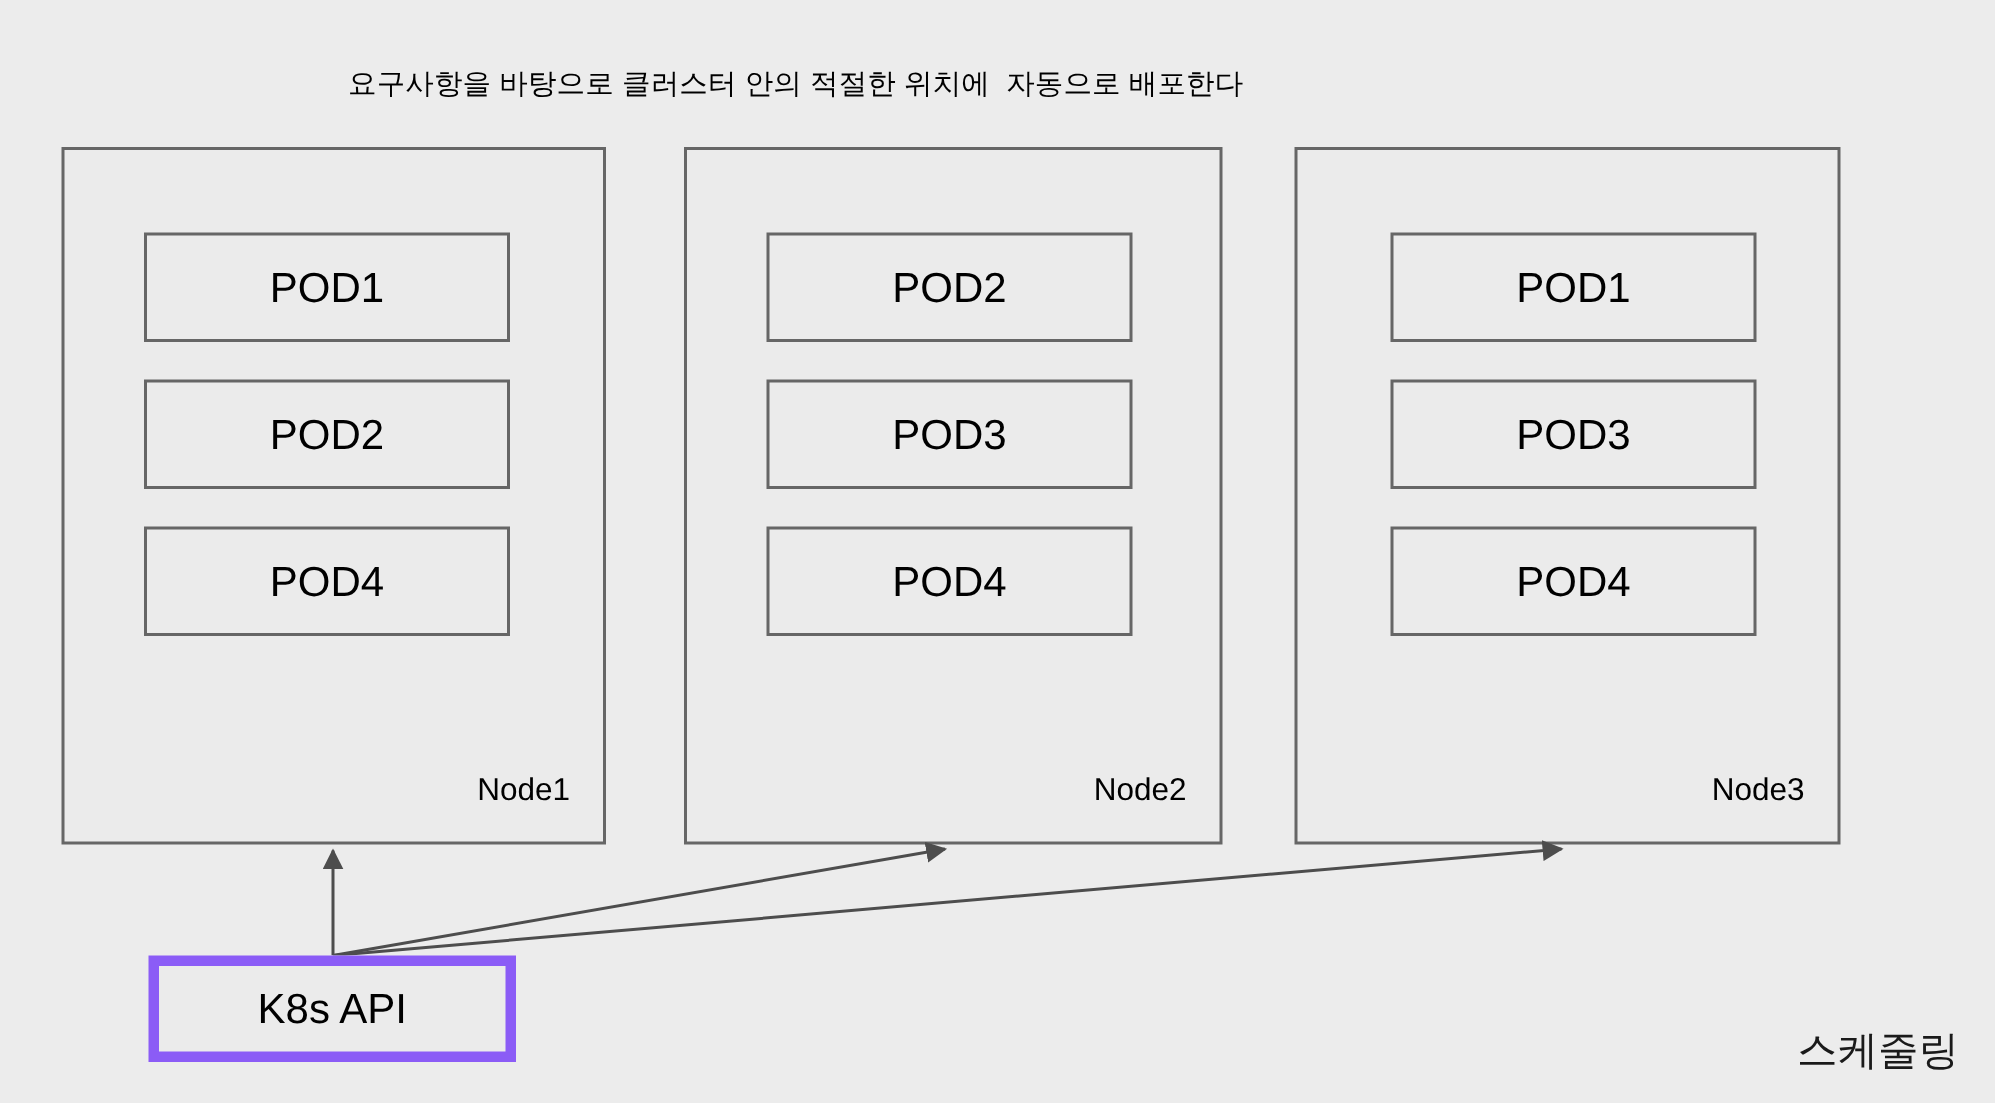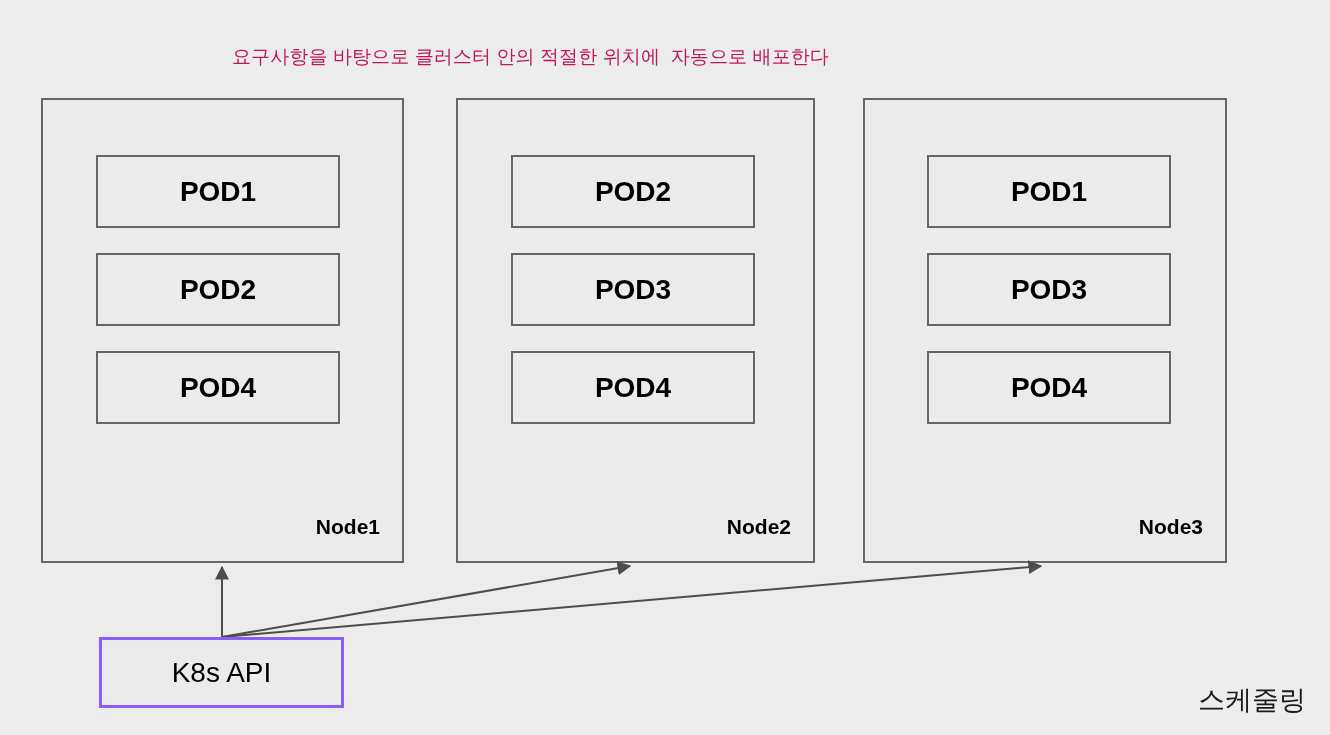--- a/index.html
+++ b/index.html
@@ -25,30 +25,29 @@
     height: 735px;
   }
 
   .diagram-title {
     position: absolute;
     left: 232px;
     top: 45px;
     font-size: 19px;
     line-height: 24px;
     letter-spacing: 0.1px;
-    color: #be185d;
+    color: #000000;
     white-space: pre;
   }
 
   .node-box {
     position: absolute;
     background: #ebebeb;
     border: 2px solid #666666;
     box-sizing: border-box;
-    font-weight: bold;
   }
 
   .node-label {
     position: absolute;
     right: 22px;
     bottom: 18px;
     font-size: 21px;
     line-height: 32px;
     color: #000000;
     white-space: nowrap;
@@ -66,21 +65,21 @@
   .pod-label {
     font-size: 28px;
     line-height: 30px;
     color: #000000;
     white-space: nowrap;
   }
 
   .api-box {
     position: absolute;
     background: #ebebeb;
-    border: 3px solid #8b5cf6;
+    border: 7px solid #8b5cf6;
     box-sizing: border-box;
     display: flex;
     align-items: center;
     justify-content: center;
   }
   .api-label {
     font-size: 28px;
     line-height: 30px;
     color: #000000;
     white-space: nowrap;

